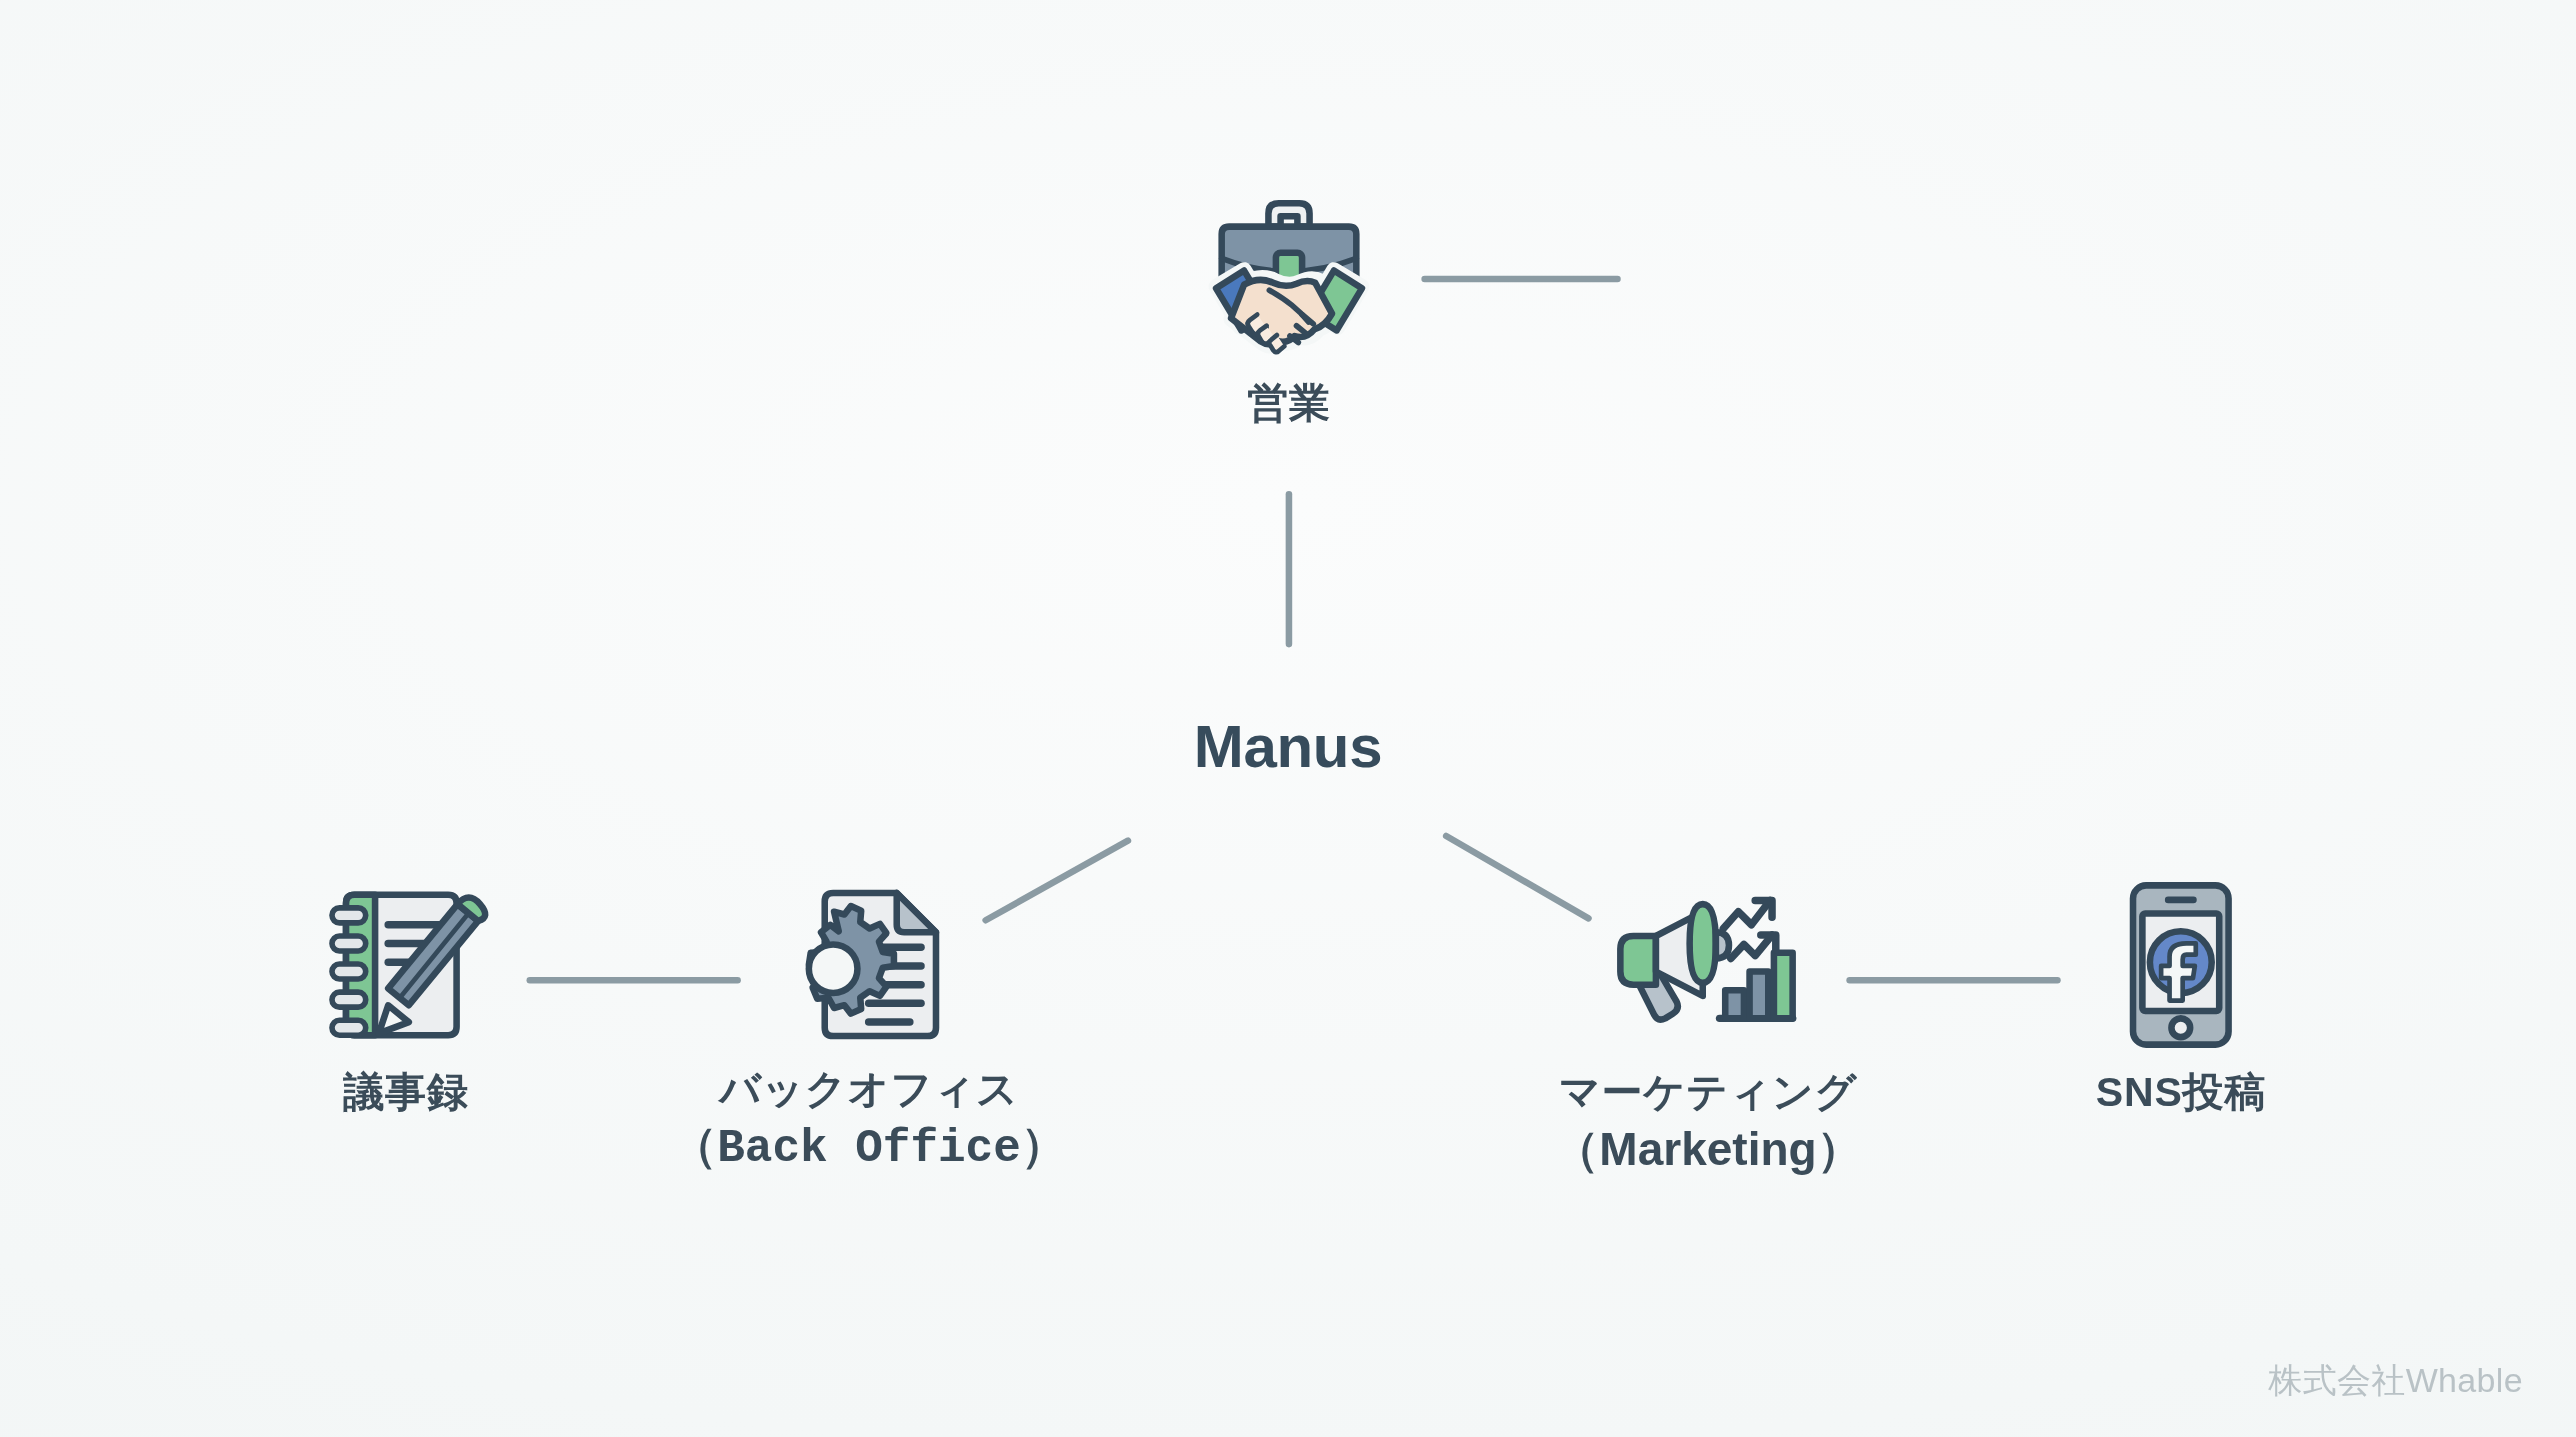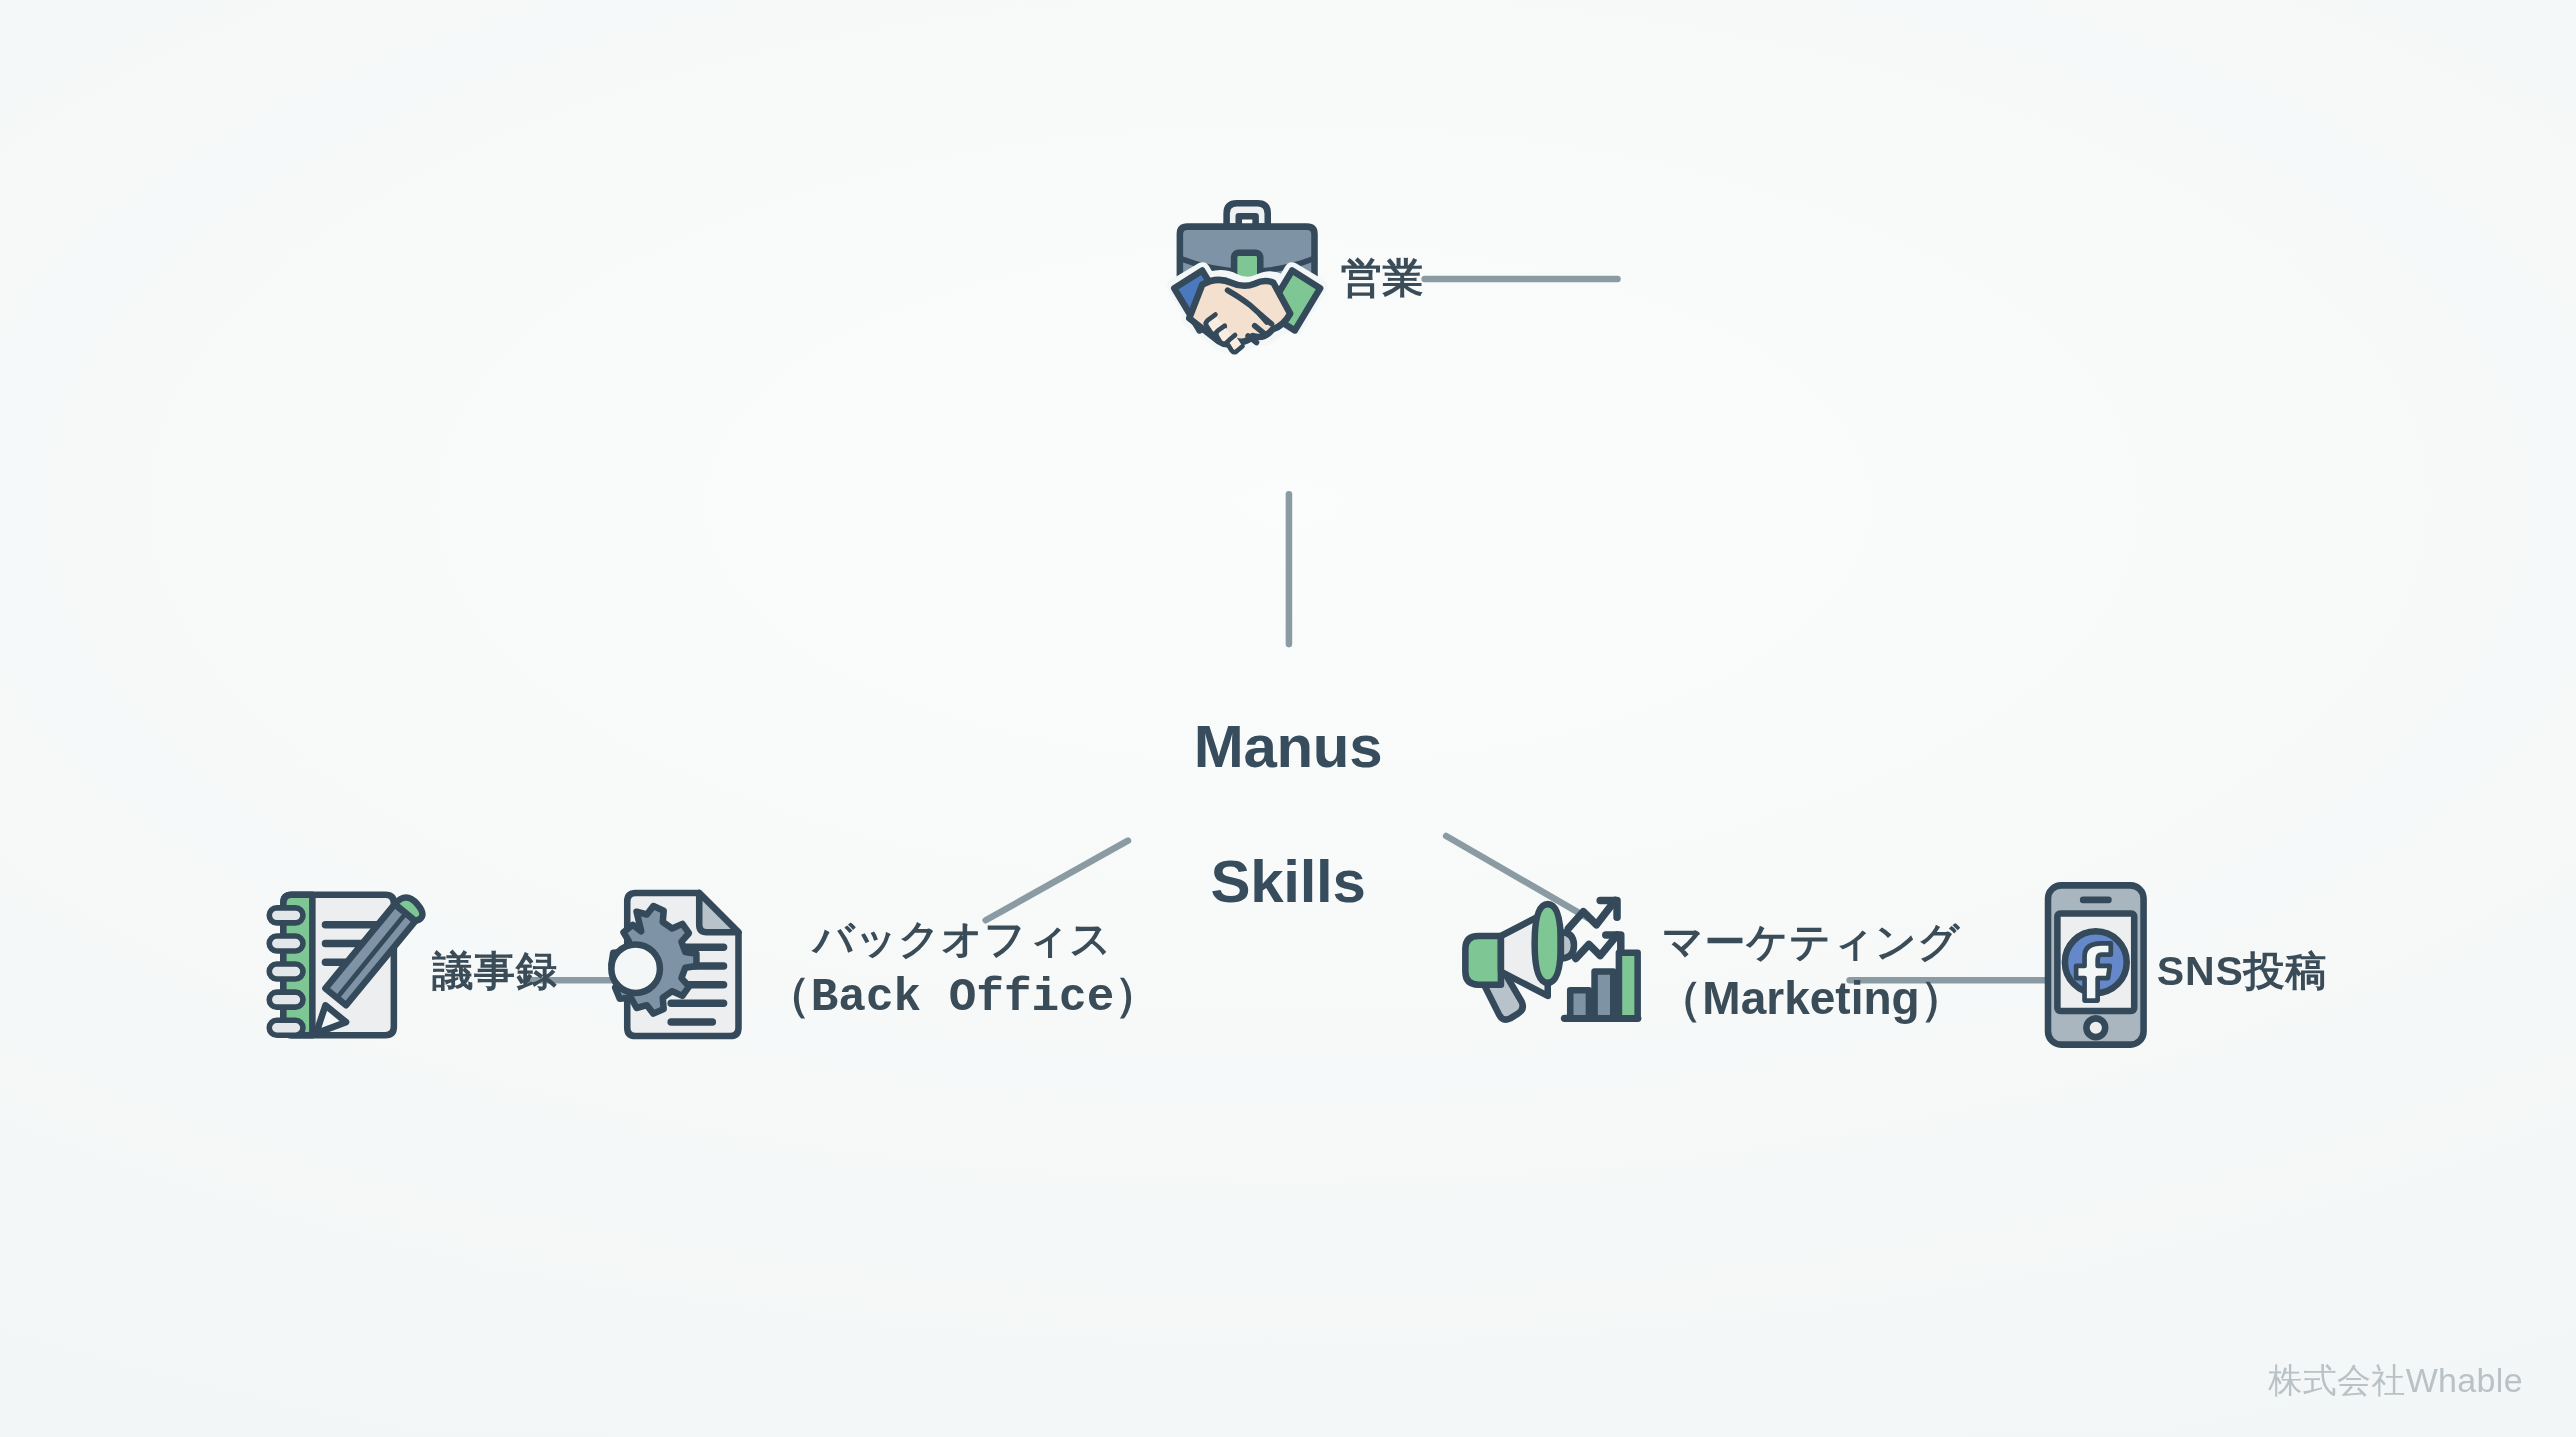--- a/index.html
+++ b/index.html
@@ -23,21 +23,21 @@
     position: absolute;
     inset: 0;
     width: 2576px;
     height: 1438px;
     pointer-events: none;
   }
   
   .node {
     position: absolute;
     display: flex;
-    flex-direction: row;
+    flex-direction: column;
     align-items: center;
     justify-content: center;
   }
   .node .icon-wrap {
     display: block;
     line-height: 0;
   }
   .node-label {
     margin-top: 13px;
     color: #3b4c59;
@@ -255,19 +255,18 @@
         </g>
       </svg>
     </span>
     <div class="node-label">
       <span>SNS投稿</span>
     </div>
   </div>
 
   <div id="center-title">
     <div>Manus</div>
-    <div>Skills</div>
   </div>
 
   <div id="watermark">株式会社Whable</div>
 
 </div>
 
 
 </body></html>

